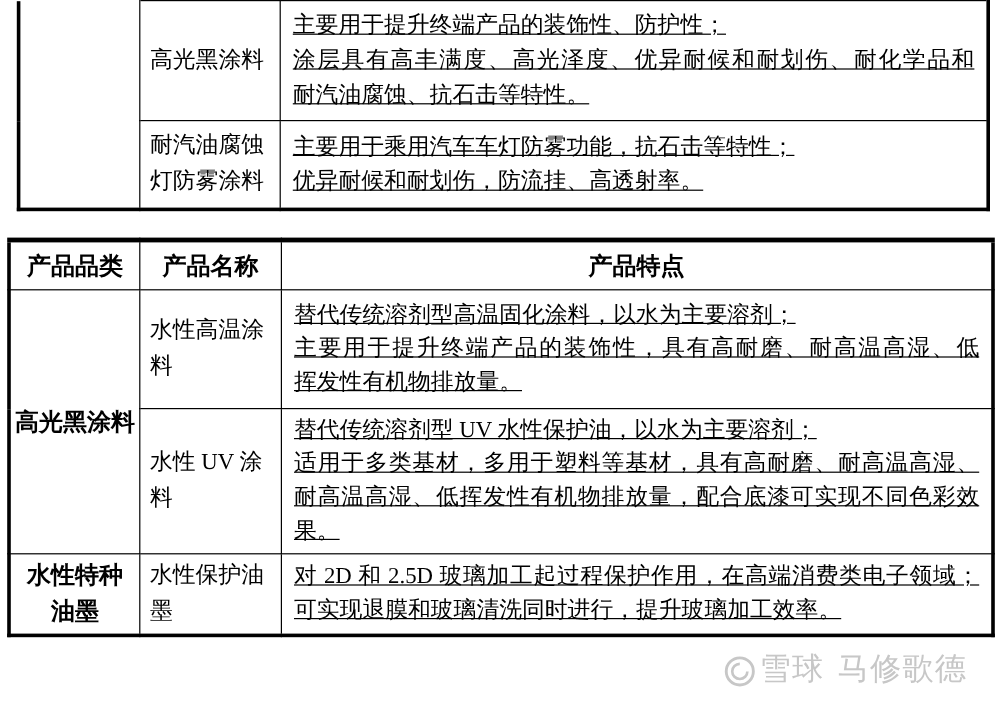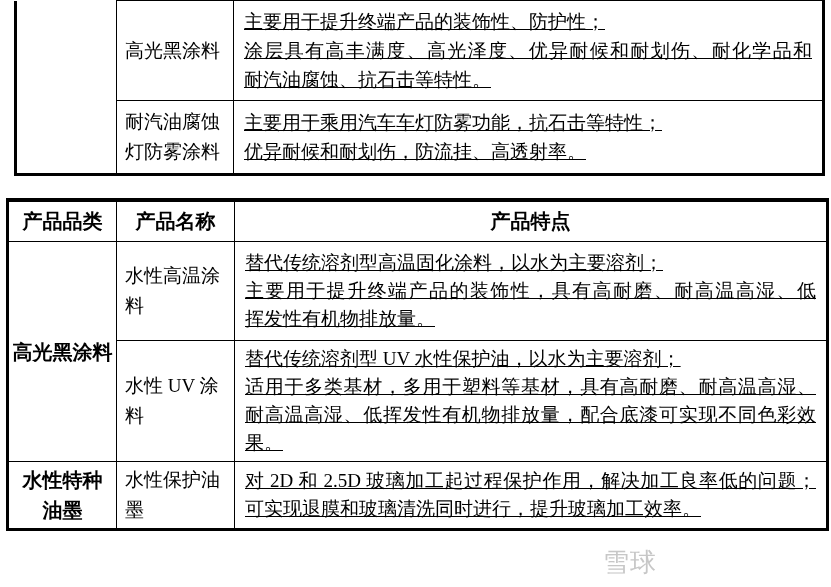--- a/index.html
+++ b/index.html
@@ -44,22 +44,21 @@
   .para{
     margin-top:27px;padding-left:59px;font-size:21px;line-height:30px;
     letter-spacing:0.5px;
   }
 
   
   .wm{
     position:absolute;left:603px;top:544px;height:30px;
     display:flex;align-items:center;gap:3px;
     mix-blend-mode:darken;pointer-events:none;z-index:9;
-    font-family:Liberation Sans, sans-serif;
-    flex-direction:column;
+    font-family:Liberation Mono, monospace;
   }
   .wm-text{font-size:26px;line-height:30px;letter-spacing:1px;}
   .wm-user{margin-left:8px;}
 </style>
 </head>
 <body>
 
 <div class="page">
 
   <table class="t1">
@@ -135,28 +134,29 @@
       <tr style="height:59px">
         <td class="catcell">
           <div class="cl">水性特种</div>
           <div class="cl">油墨</div>
         </td>
         <td class="namecell">
           <div class="nl">水性保护油</div>
           <div class="nl">墨</div>
         </td>
         <td class="featcell">
-          <div class="ln fill">对 2D 和 2.5D 玻璃加工起过程保护作用，解决加工良率低的问题；</div>
+          <div class="ln fill">对 2D 和 2.5D 玻璃加工起过程保护作用，在高端消费类电子领域；</div>
           <div class="ln end">可实现退膜和玻璃清洗同时进行，提升玻璃加工效率。</div>
         </td>
       </tr>
     </tbody>
   </table>
 
   <div class="wm" style="color:#c7c7c7;">
     <svg width="27" height="27" viewBox="0 0 27 27">
       <circle cx="13.5" cy="13.5" r="11.3" fill="none" stroke="#c7c7c7" stroke-width="2.4"></circle>
       <path d="M 13.5 7.2 a 6.3 6.3 0 1 0 6.3 6.3" fill="none" stroke="#c7c7c7" stroke-width="2.2"></path>
     </svg>
     <span class="wm-text wm-site">雪球</span>
+    <span class="wm-text wm-user">马修歌德</span>
   </div>
 
 </div>
 
 </body></html>

